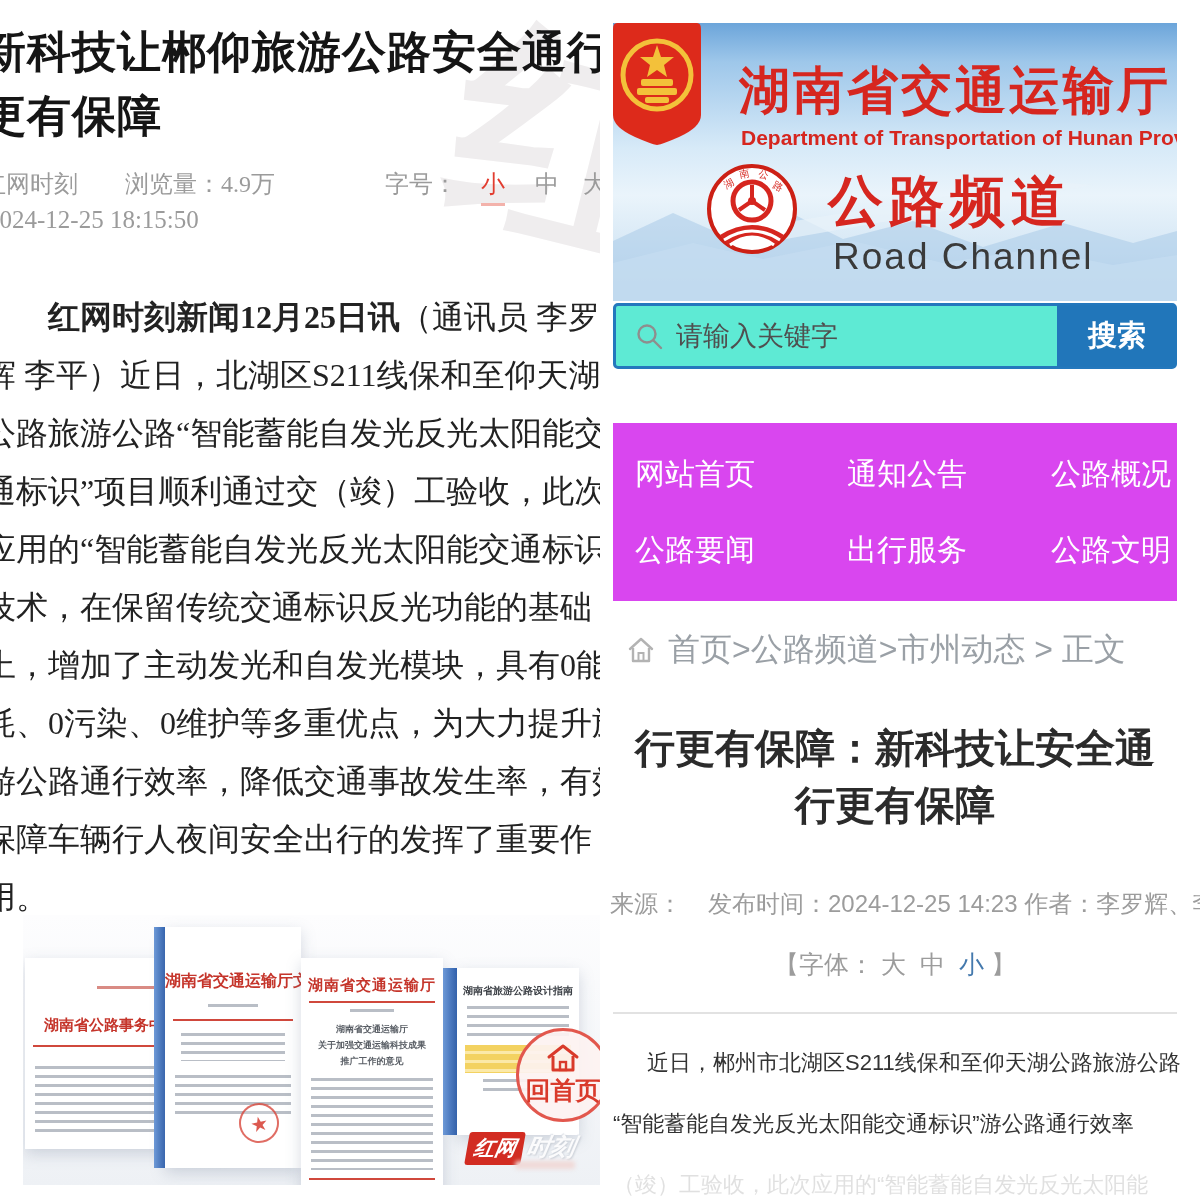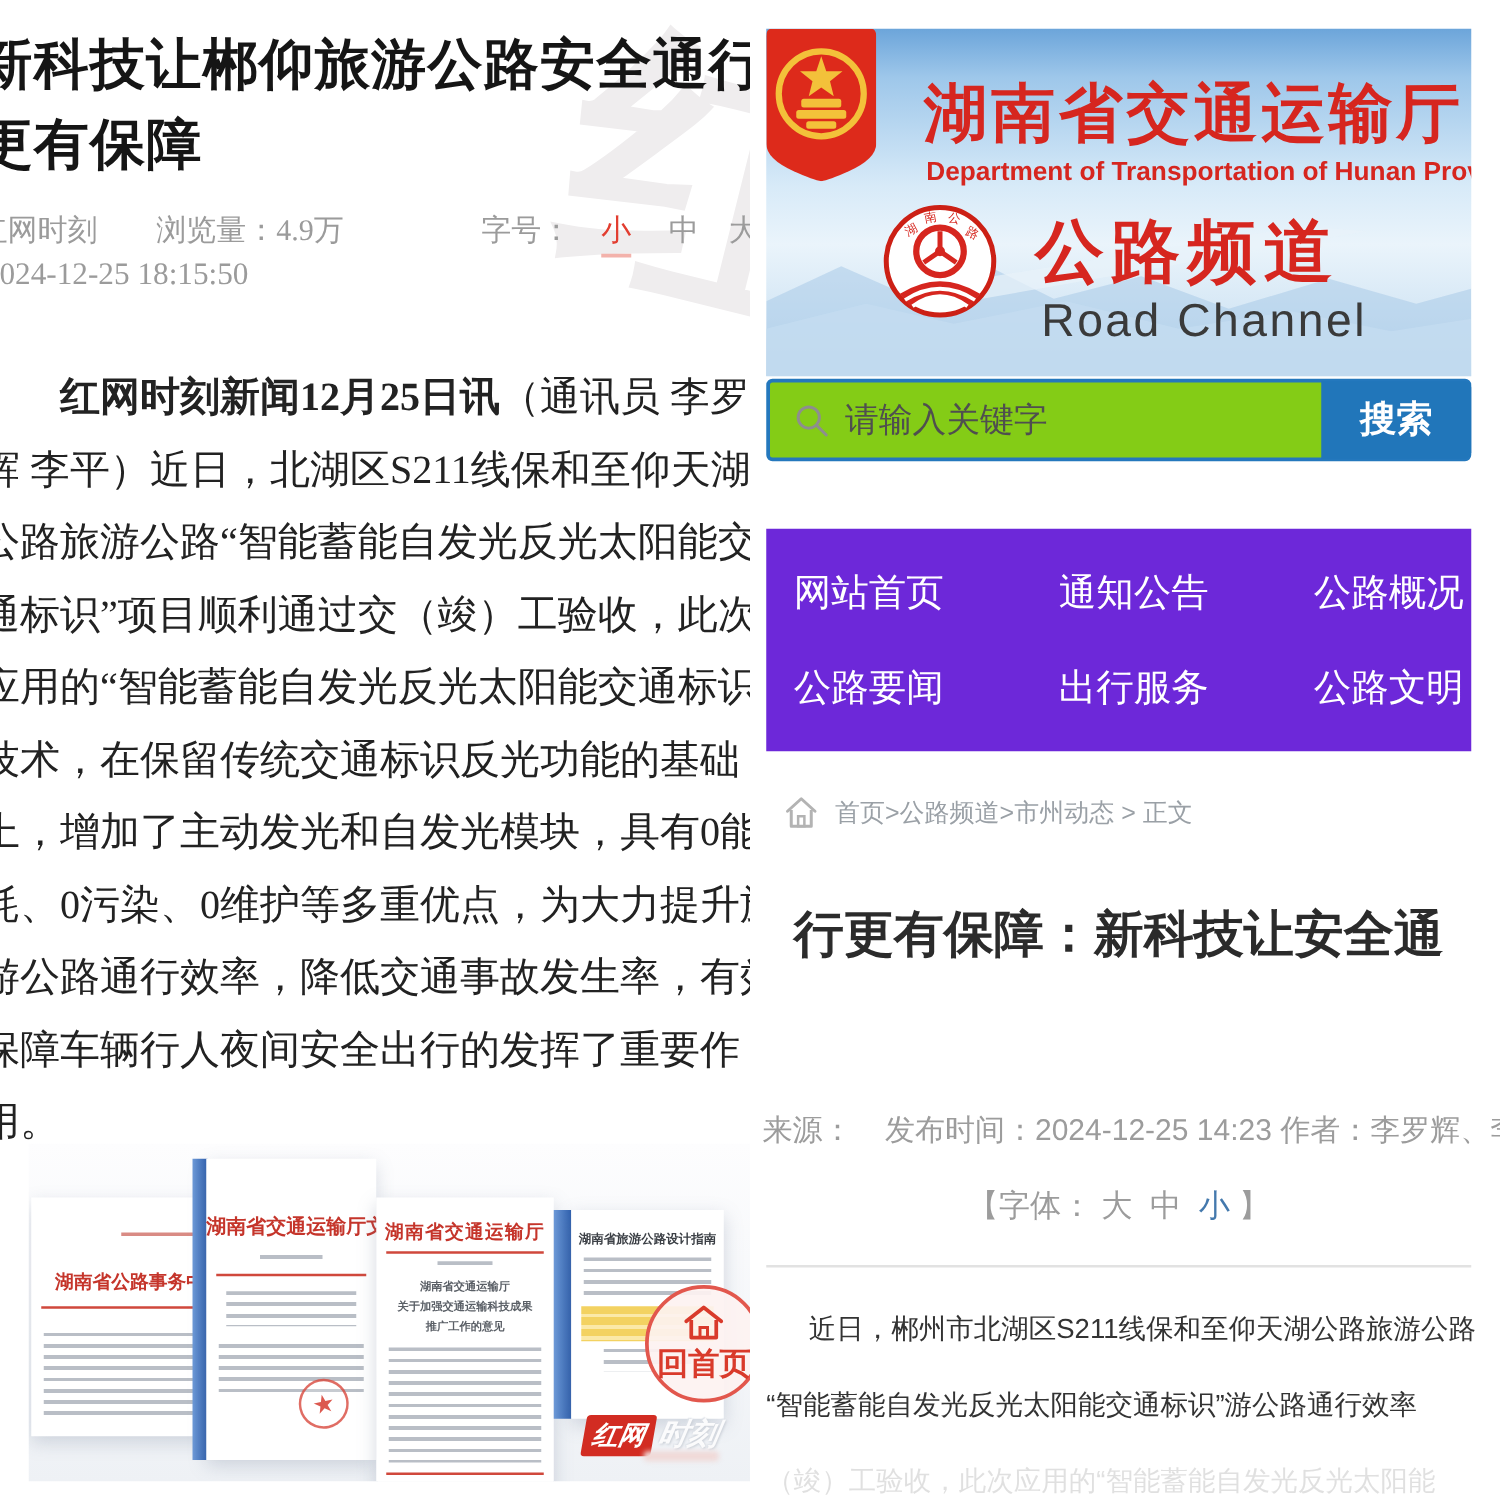--- a/index.html
+++ b/index.html
@@ -86,40 +86,40 @@
     font-size:51px; font-weight:700; letter-spacing:3px; white-space:nowrap; }
   .rp-title-en { position:absolute; left:128px; top:103px; color:#d6261f;
     font-size:21px; font-weight:700; white-space:nowrap; }
   .rp-wheel { position:absolute; left:93px; top:140px; }
   .rp-channel-cn { position:absolute; left:215px; top:142px; color:#d6261f;
     font-size:55px; font-weight:700; letter-spacing:6px; white-space:nowrap; }
   .rp-channel-en { position:absolute; left:220px; top:213px; color:#3a3a3a;
     font-size:37px; letter-spacing:2px; white-space:nowrap; }
 
   .rp-search { position:absolute; left:3px; top:303px; width:564px; height:66px;
-    border:3px solid #2478bd; border-radius:5px; background:#84cc16;
+    border:3px solid #2478bd; border-radius:5px; background:#5eead4;
     display:flex; align-items:center; }
   .rp-search-icon { margin-left:18px; flex:0 0 auto; }
   .rp-search-input { flex:1 1 auto; border:0; outline:0; font-size:27px;
     color:#333; margin-left:12px; min-width:0; background:transparent;
     font-family:"Liberation Sans", sans-serif; }
   .rp-search-input::placeholder { color:#4f4f4f; opacity:1; }
   .rp-search-btn { flex:0 0 auto; width:120px; height:62px; margin:-3px -3px -3px 0;
     background:#2176ba; color:#fff; font-size:29px; font-weight:700;
     border:0; border-radius:0 5px 5px 0; cursor:pointer;
     font-family:"Liberation Sans", sans-serif; }
 
   .rp-nav { position:absolute; left:3px; top:423px; width:564px; height:178px;
-    background:#6d28d9; display:grid; grid-template-columns:212px 204px 1fr;
+    background:#d946ef; display:grid; grid-template-columns:212px 204px 1fr;
     padding:15px 0 15px 22px; align-content:space-between; }
   .rp-nav-item { color:#fff; font-size:30px; height:72px; display:flex;
     align-items:center; cursor:pointer; white-space:nowrap; }
 
   .rp-breadcrumb { position:absolute; left:16px; top:632px; height:36px;
-    display:flex; align-items:center; color:#9aa0a6; font-size:20px; }
+    display:flex; align-items:center; color:#9aa0a6; font-size:32px; }
   .rp-breadcrumb .crumb-text { margin-left:12px; white-space:nowrap; }
 
   .rp-article-title { position:absolute; left:0; top:720px; width:570px;
     text-align:center; color:#2b2b2b; font-size:40px; font-weight:700;
     line-height:57px; }
   .rp-article-meta { position:absolute; left:0; top:888px; width:570px;
     text-align:center; color:#9c9c9c; font-size:24px; white-space:nowrap; }
   .rp-article-meta .gap { display:inline-block; width:26px; }
   .rp-fontsize { position:absolute; left:0; top:948px; width:570px;
     text-align:center; color:#9c9c9c; font-size:25px; }
@@ -281,20 +281,21 @@
       <svg width="30" height="30" viewBox="0 0 30 30">
         <path d="M4 14 L15 4 L26 14" fill="none" stroke="#b3b3b3" stroke-width="2.4" stroke-linecap="round" stroke-linejoin="round"></path>
         <path d="M7 13 V26 H23 V13" fill="none" stroke="#b3b3b3" stroke-width="2.4" stroke-linejoin="round"></path>
         <rect x="12.5" y="18" width="5" height="8" fill="none" stroke="#b3b3b3" stroke-width="2"></rect>
       </svg>
       <span class="crumb-text">首页&gt;公路频道&gt;市州动态 &gt; 正文</span>
     </div>
 
     <div class="rp-article-title">
       <div>行更有保障：新科技让安全通</div>
+      <div>行更有保障</div>
     </div>
 
     <div class="rp-article-meta"><span>来源：</span><span class="gap"></span><span>发布时间：</span><span>2024-12-25 14:23</span>&nbsp;<span>作者：</span><span>李罗辉、李平</span></div>
 
     <div class="rp-fontsize"><span>【字体：</span><span class="opt">大</span><span class="opt">中</span><span class="opt active">小</span><span>】</span></div>
 
     <div class="rp-divider"></div>
 
     <div class="rp-body">
       <div class="indent">近日，郴州市北湖区S211线保和至仰天湖公路旅游公路</div>

